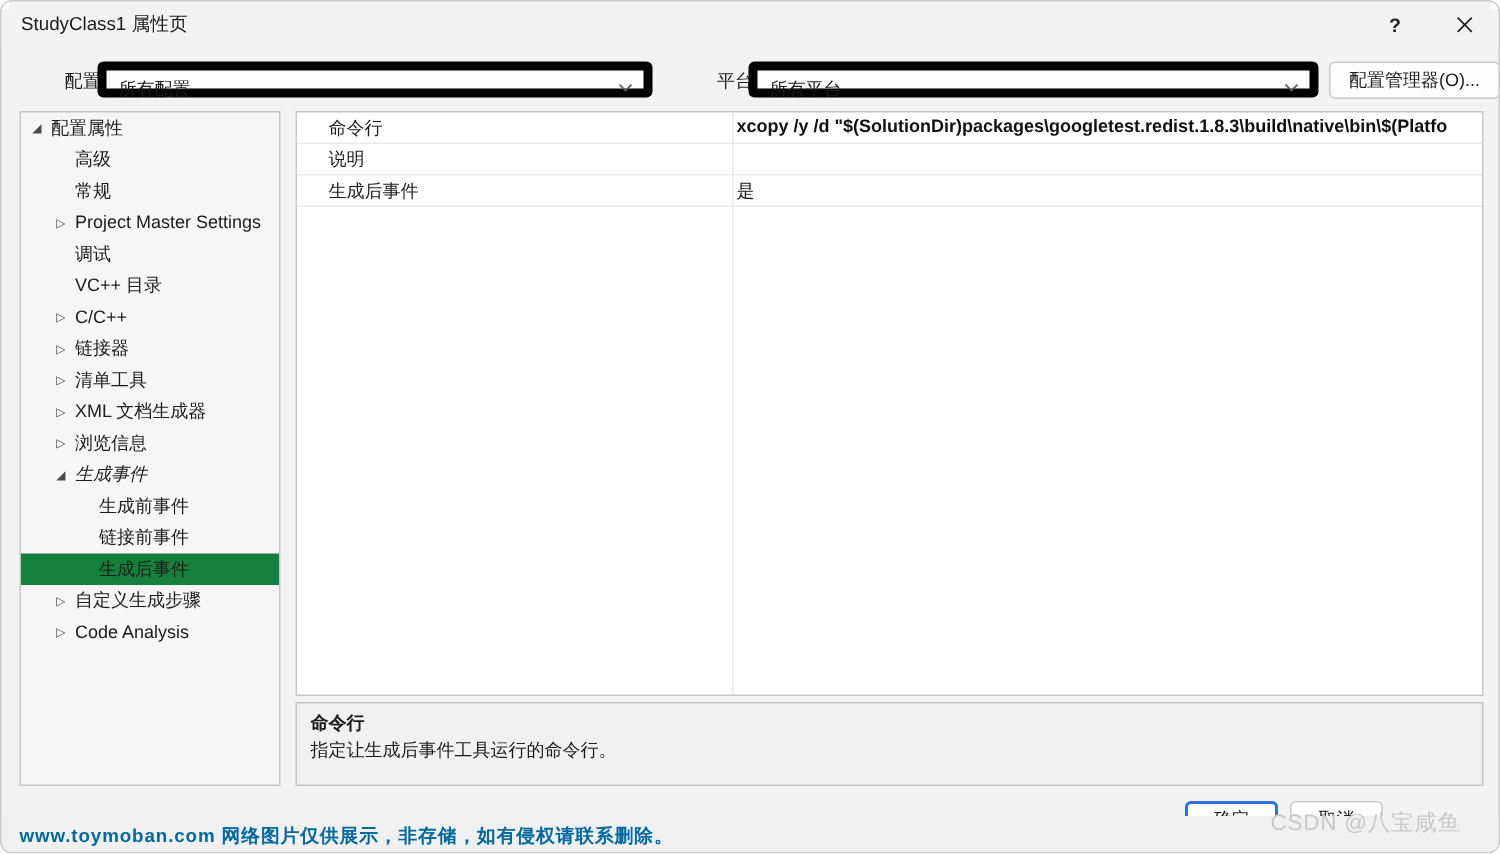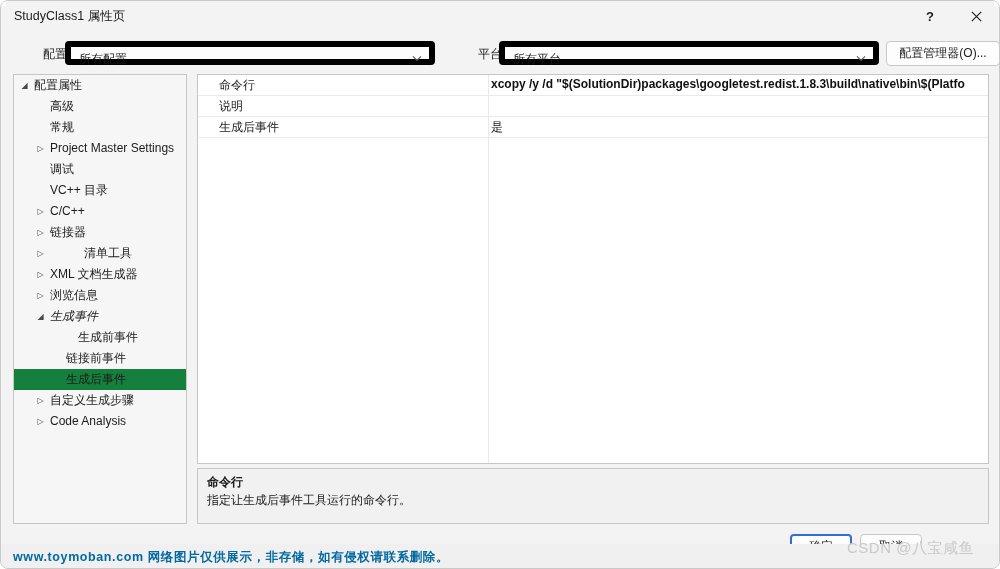--- a/index.html
+++ b/index.html
@@ -323,36 +323,36 @@
       <div class="tree-item">
         <div class="tree-arrow" style="left: 20px;">▷</div>
         <div class="tree-label" style="left: 36px;">C/C++</div>
       </div>
       <div class="tree-item">
         <div class="tree-arrow" style="left: 20px;">▷</div>
         <div class="tree-label" style="left: 36px;">链接器</div>
       </div>
       <div class="tree-item">
         <div class="tree-arrow" style="left: 20px;">▷</div>
-        <div class="tree-label" style="left: 36px; margin-left: 34px;">清单工具</div>
+        <div class="tree-label" style="left: 36px;">清单工具</div>
       </div>
       <div class="tree-item">
         <div class="tree-arrow" style="left: 20px;">▷</div>
         <div class="tree-label" style="left: 36px;">XML 文档生成器</div>
       </div>
       <div class="tree-item">
         <div class="tree-arrow" style="left: 20px;">▷</div>
         <div class="tree-label" style="left: 36px;">浏览信息</div>
       </div>
       <div class="tree-item">
         <div class="tree-arrow" style="left: 20px;">◢</div>
         <div class="tree-label" style="left: 36px; font-style: italic;">生成事件</div>
       </div>
       <div class="tree-item">
-        <div class="tree-label" style="left: 64px;">生成前事件</div>
+        <div class="tree-label" style="left: 52px;">生成前事件</div>
       </div>
       <div class="tree-item">
         <div class="tree-label" style="left: 52px;">链接前事件</div>
       </div>
       <div class="tree-item selected">
         <div class="tree-label" style="left: 52px;">生成后事件</div>
       </div>
       <div class="tree-item">
         <div class="tree-arrow" style="left: 20px;">▷</div>
         <div class="tree-label" style="left: 36px;">自定义生成步骤</div>

